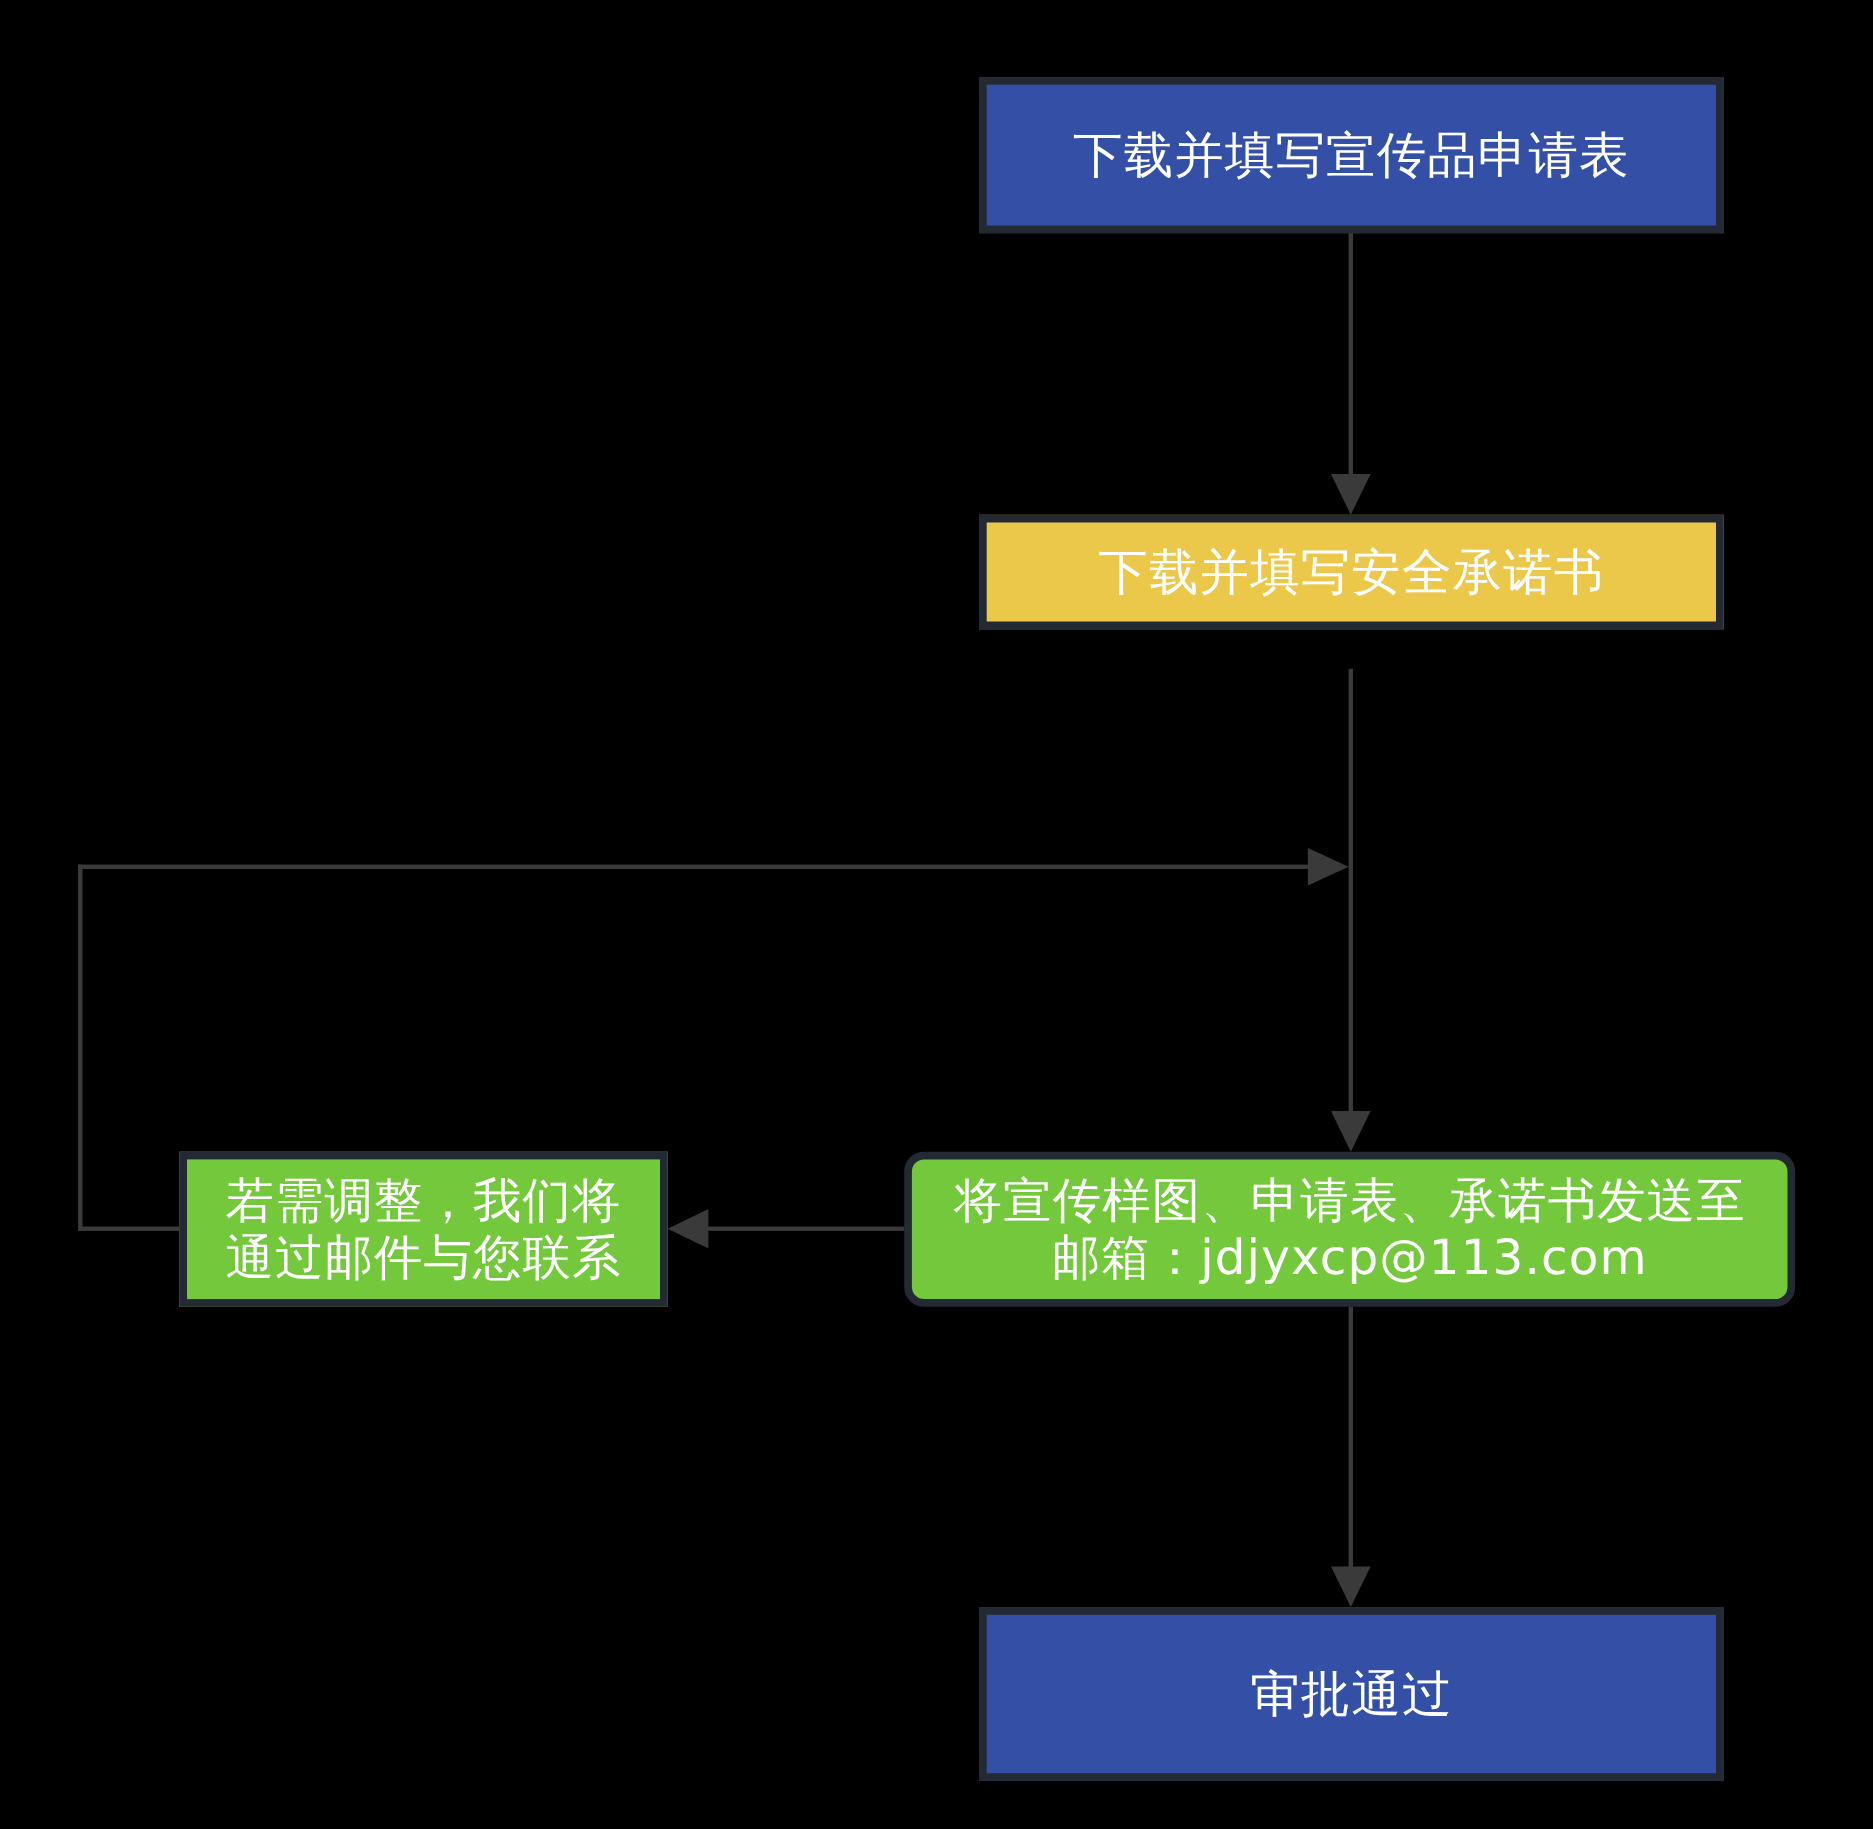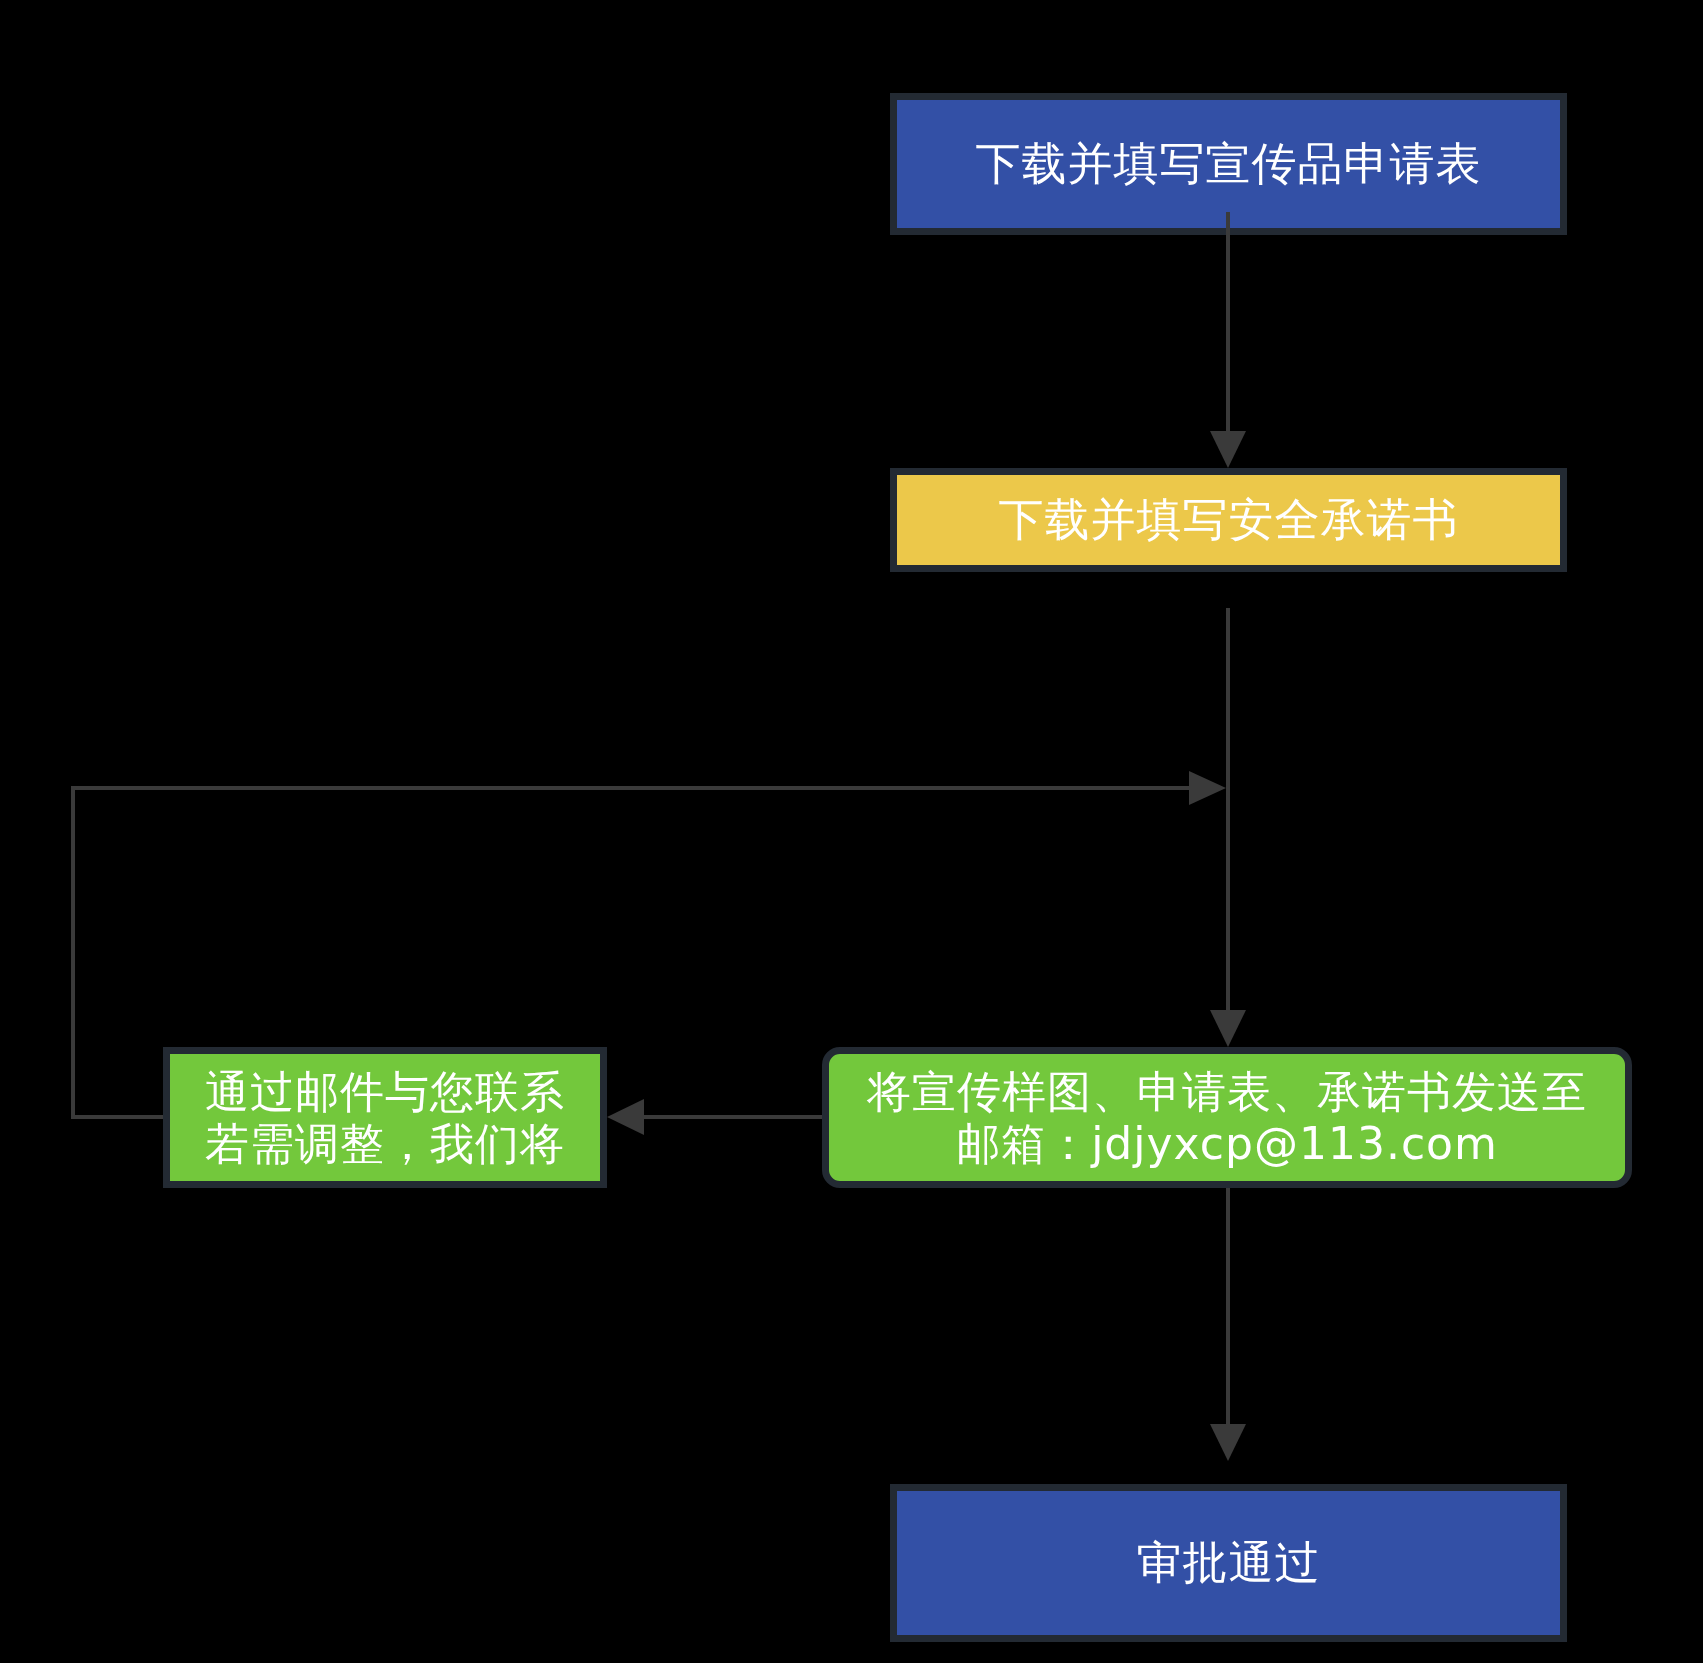--- a/index.html
+++ b/index.html
@@ -22,21 +22,21 @@
     color: var(--text, #fff);
     display: flex;
     flex-direction: column;
     align-items: center;
     justify-content: center;
     text-align: center;
     font-size: 45px;
     line-height: 1.18;
     letter-spacing: 1px;
   }
-  .node.blue   { background: var(--blue,   #3350a6); margin-top: 23px; }
+  .node.blue   { background: var(--blue,   #3350a6); }
   .node.yellow { background: var(--yellow, #ecc84a); }
   .node.green  { background: var(--green,  #73c83c); font-size: 44px; }
 
   #node-download-form     { left: 890px;  top: 70px;   width: 677px; height: 142px; }
   #node-safety-commitment { left: 890px;  top: 468px;  width: 677px; height: 104px; }
   #node-send-email        { left: 822px;  top: 1047px; width: 810px; height: 141px; border-radius: 18px; }
   #node-adjust-contact    { left: 163px;  top: 1047px; width: 444px; height: 141px; }
   #node-approved          { left: 890px;  top: 1461px; width: 677px; height: 158px; align-items: center; }
 
   .seg {
@@ -98,22 +98,22 @@
   <div class="node yellow" id="node-safety-commitment">
     <span>下载并填写安全承诺书</span>
   </div>
 
   <div class="node green" id="node-send-email">
     <span>将宣传样图、申请表、承诺书发送至</span>
     <span>邮箱：jdjyxcp@113.com</span>
   </div>
 
   <div class="node green" id="node-adjust-contact">
+    <span>若需调整，我们将</span>
     <span>通过邮件与您联系</span>
-    <span>若需调整，我们将</span>
   </div>
 
   <div class="node blue" id="node-approved">
     <span>审批通过</span>
   </div>
 
   <div class="seg" id="e1-line"></div>
   <div class="head down" id="e1-head"></div>
 
   <div class="seg" id="e2-line"></div>

